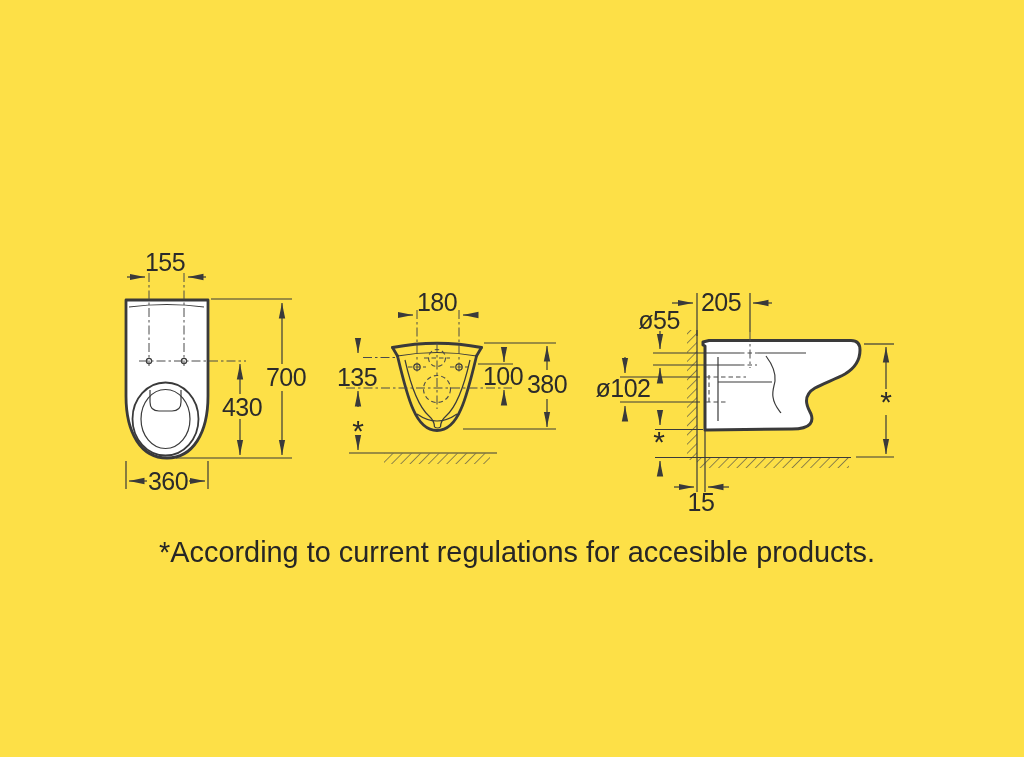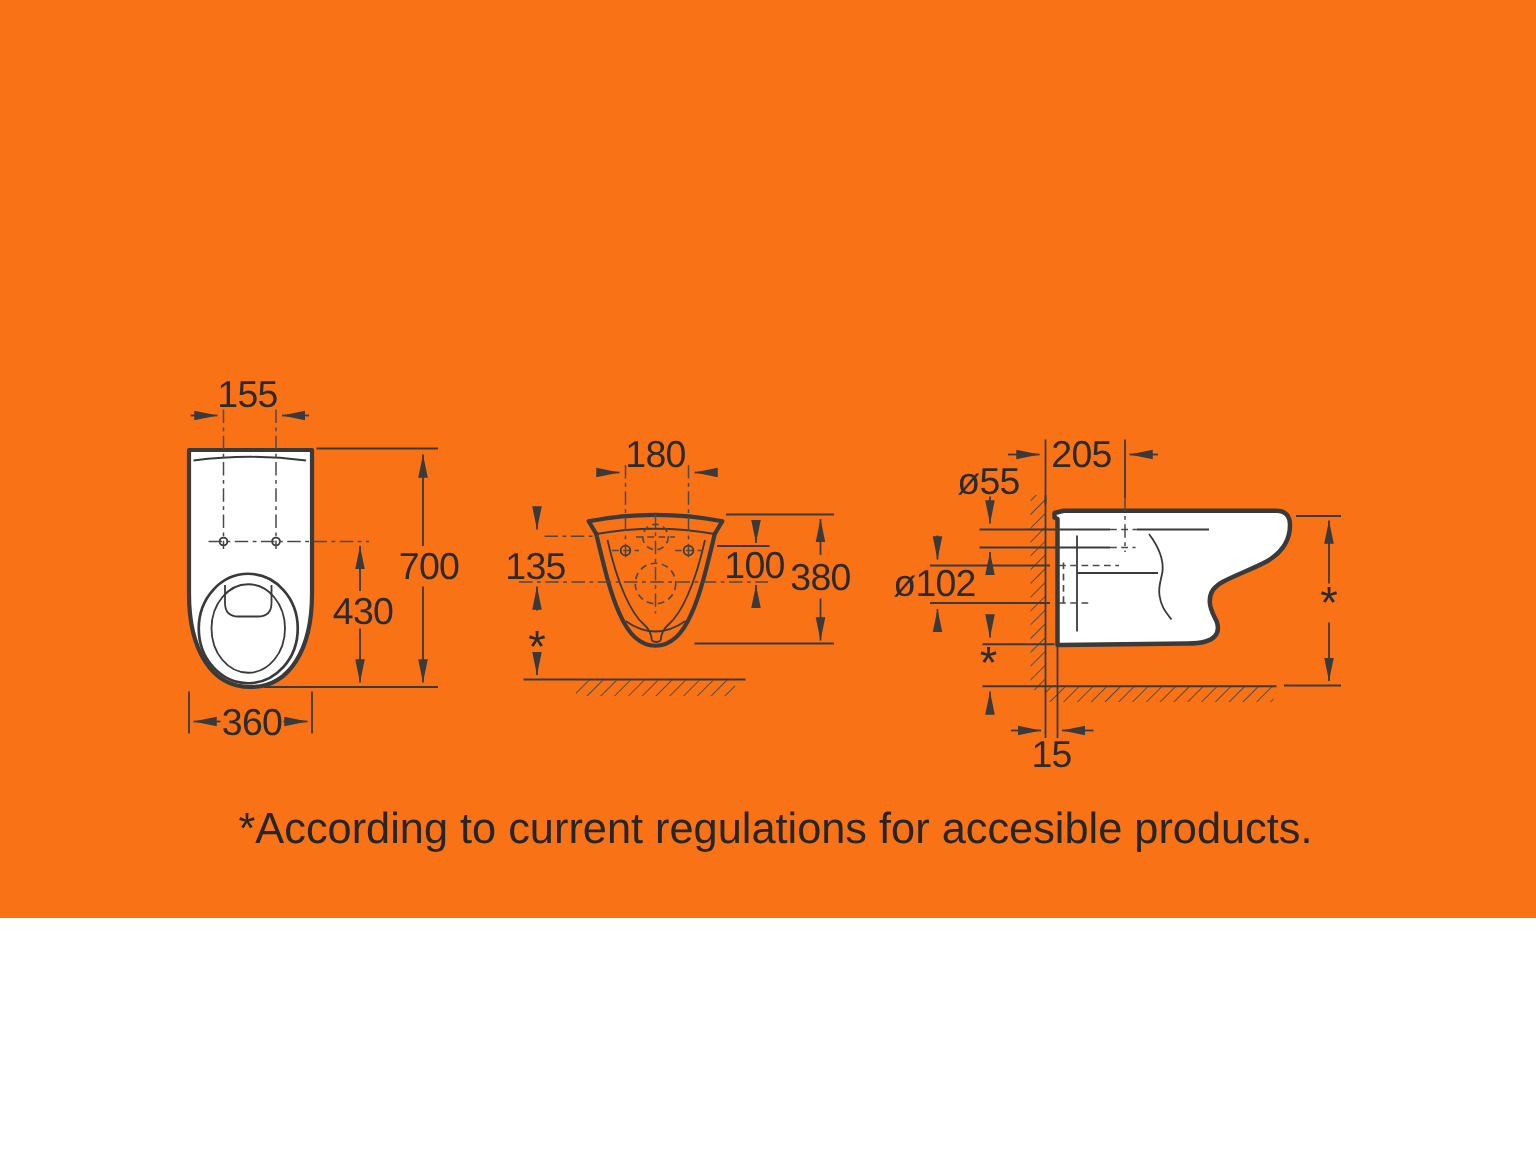--- a/index.html
+++ b/index.html
@@ -1,16 +1,16 @@
 <!DOCTYPE html>
 <html><head>
 <meta charset="utf-8">
 <style>
   html,body{margin:0;padding:0;background:#ffffff;}
-  .stage{position:relative;width:1024px;height:612px;background:#f97316;overflow:hidden;}
+  .stage{position:relative;width:1024px;height:757px;background:#fde047;overflow:hidden;}
   .outline{fill:#fff;stroke:#3a3a3a;stroke-width:2.8;stroke-linejoin:round;}
   .bold{fill:none;stroke:#3a3a3a;stroke-width:2.8;stroke-linecap:round;stroke-linejoin:round;}
   .med{fill:none;stroke:#3a3a3a;stroke-width:1.8;}
   .thin{fill:none;stroke:#3a3a3a;stroke-width:1.2;}
   .dim{fill:none;stroke:#3a3a3a;stroke-width:1.2;}
   .cl{fill:none;stroke:#4a4a4a;stroke-width:1;stroke-dasharray:9 3 2.5 3;}
   .hid{fill:none;stroke:#4a4a4a;stroke-width:1.1;stroke-dasharray:4.5 3;}
   .lbl{font-family:"Liberation Sans",sans-serif;font-size:25px;fill:#2b2b2b;letter-spacing:-0.5px;text-anchor:middle;}
   .star{font-family:"Liberation Sans",sans-serif;font-size:30px;fill:#2b2b2b;text-anchor:middle;}
   .foot{font-family:"Liberation Sans",sans-serif;font-size:29px;fill:#262626;text-anchor:middle;}

